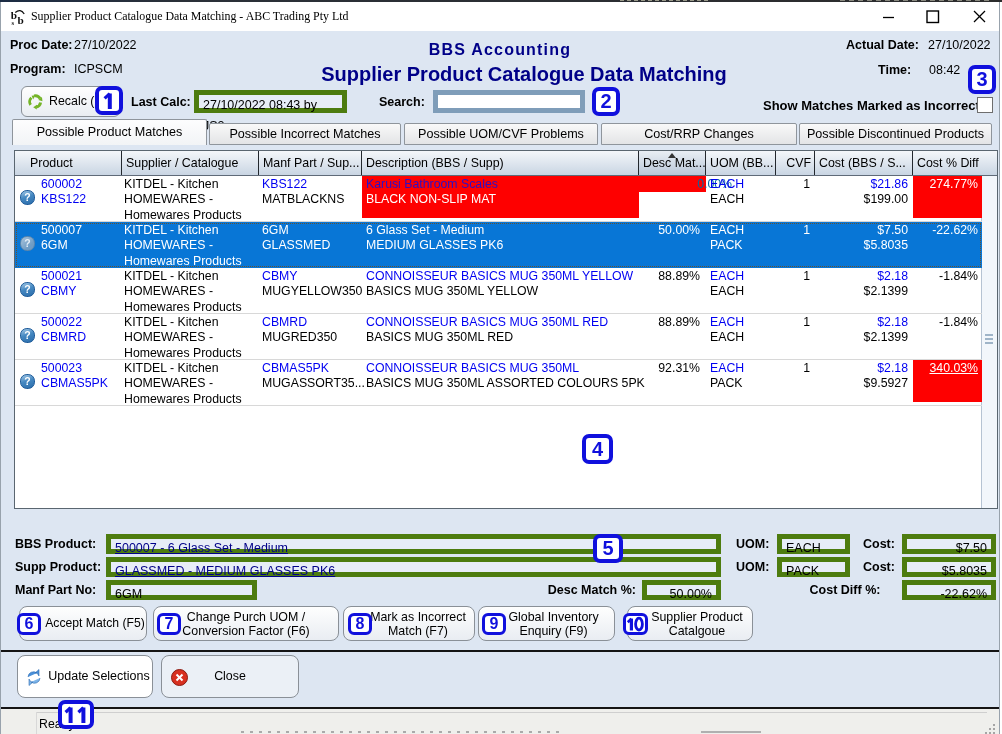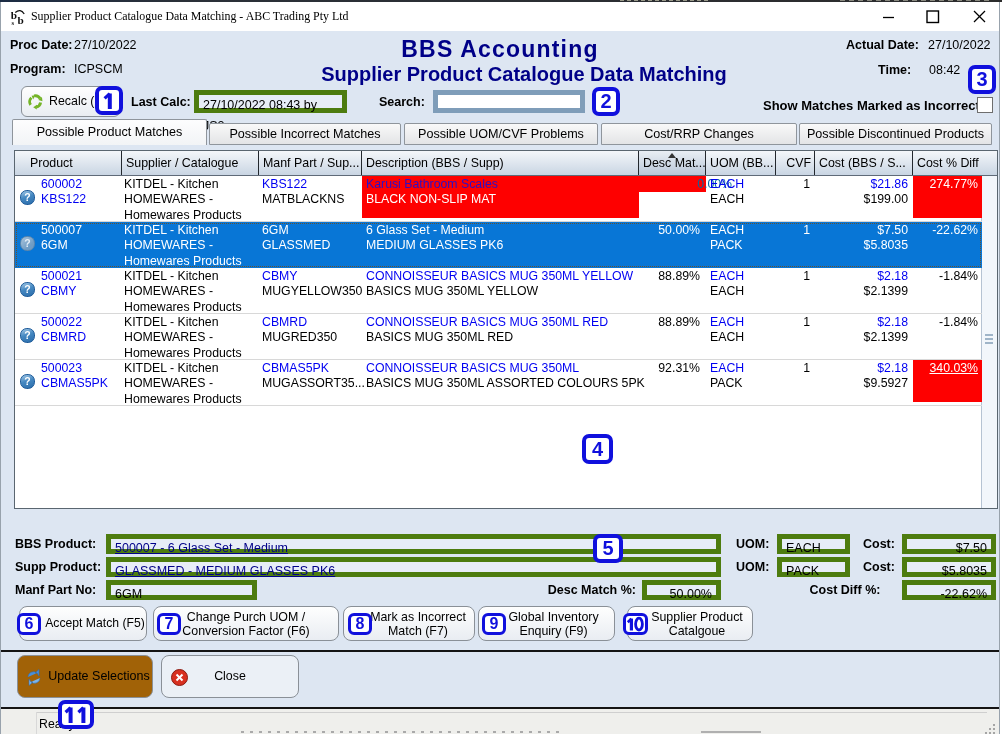--- a/index.html
+++ b/index.html
@@ -52,21 +52,21 @@
   <line x1="97" y1="3" x2="108" y2="14" stroke="#000" stroke-width="1.3"></line>
   <line x1="108" y1="3" x2="97" y2="14" stroke="#000" stroke-width="1.3"></line>
  </svg>
 </div>
 
 <div class="hdr">
  <div class="abs b" style="left:9px;top:7px;">Proc Date:</div>
  <div class="abs" style="left:73px;top:7px;">27/10/2022</div>
  <div class="abs b" style="left:9px;top:31px;">Program:</div>
  <div class="abs" style="left:73px;top:31px;">ICPSCM</div>
- <div class="abs b navy" style="left:0;top:7px;width:998px;text-align:center;font-size:23px;letter-spacing:1.2px;line-height:23px;">BBS Accounting</div>
+ <div class="abs b navy" style="left:0;top:7px;width:998px;text-align:center;font-size:16px;letter-spacing:1.2px;line-height:23px;">BBS Accounting</div>
  <div class="abs b navy" style="left:0;top:32px;width:998px;text-align:center;font-size:20px;padding-left:24px;">Supplier Product Catalogue Data Matching</div>
  <div class="abs b" style="left:845px;top:7px;">Actual Date:</div>
  <div class="abs" style="left:927px;top:7px;">27/10/2022</div>
  <div class="abs b" style="left:877px;top:32px;">Time:</div>
  <div class="abs" style="left:928px;top:32px;">08:42</div>
 </div>
 
 <div class="btn2" style="left:20px;top:84px;width:99px;height:31px;border-radius:6px;">
  <svg class="abs" style="left:5px;top:6px" width="17" height="17" viewBox="0 0 17 17">
   <g stroke="#74b427" stroke-width="2.9" fill="none">
@@ -206,21 +206,21 @@
 <div class="abs b" style="left:800px;top:581px;width:88px;text-align:center;">Cost Diff %:</div>
 <div class="fld" style="left:901px;top:578px;width:94px;height:20px;text-align:right;">-22.62%</div>
 
 <div class="btn2" style="left:18px;top:604px;width:128px;height:35px;line-height:33px;padding-left:24px;white-space:nowrap;font-size:12.2px;">Accept Match (F5)</div>
 <div class="btn2" style="left:152px;top:604px;width:186px;height:35px;padding-top:2.5px;">Change Purch UOM /<br>Conversion Factor (F6)</div>
 <div class="btn2" style="left:342px;top:604px;width:132px;height:35px;padding-top:2.5px;padding-left:18px;">Mark as Incorrect<br>Match (F7)</div>
 <div class="btn2" style="left:477px;top:604px;width:137px;height:35px;padding-top:2.5px;padding-left:14px;">Global Inventory<br>Enquiry (F9)</div>
 <div class="btn2" style="left:626px;top:604px;width:126px;height:35px;padding-top:2.5px;padding-left:14px;">Supplier Product<br>Catalgoue</div>
 
 <div class="abs" style="left:0;top:648px;width:998px;height:57px;background:#dde6f2;border-top:2px solid #141414;box-sizing:border-box;"></div>
-<div class="btn2" style="left:16px;top:653px;width:136px;height:43px;line-height:41px;background:#a16207;padding-left:28px;font-size:12.5px;">Update Selections
+<div class="btn2" style="left:16px;top:653px;width:136px;height:43px;line-height:41px;background:#ffffff;padding-left:28px;font-size:12.5px;">Update Selections
  <svg class="abs" style="left:7px;top:13px;" width="18" height="17" viewBox="0 0 18 17">
   <path d="M3 8 A5.5 5.5 0 0 1 12 4 L10 4 L14 0.5 L14 7 L12 4" fill="#4a90d9" stroke="#2f6db3" stroke-width=".6"></path>
   <path d="M15 9 A5.5 5.5 0 0 1 6 13 L8 13 L4 16.5 L4 10 L6 13" fill="#7db4e8" stroke="#2f6db3" stroke-width=".6"></path>
  </svg>
 </div>
 <div class="btn2" style="left:160px;top:653px;width:138px;height:43px;line-height:41px;background:#ebf0f6;">Close
  <svg class="abs" style="left:9px;top:13px;" width="17" height="17" viewBox="0 0 17 17">
   <rect x="0.5" y="0.5" width="16" height="16" rx="8" fill="#d83020" stroke="#8a1a10" stroke-width="1"></rect>
   <line x1="5.5" y1="5.5" x2="11.5" y2="11.5" stroke="#fff" stroke-width="2"></line>
   <line x1="11.5" y1="5.5" x2="5.5" y2="11.5" stroke="#fff" stroke-width="2"></line>

